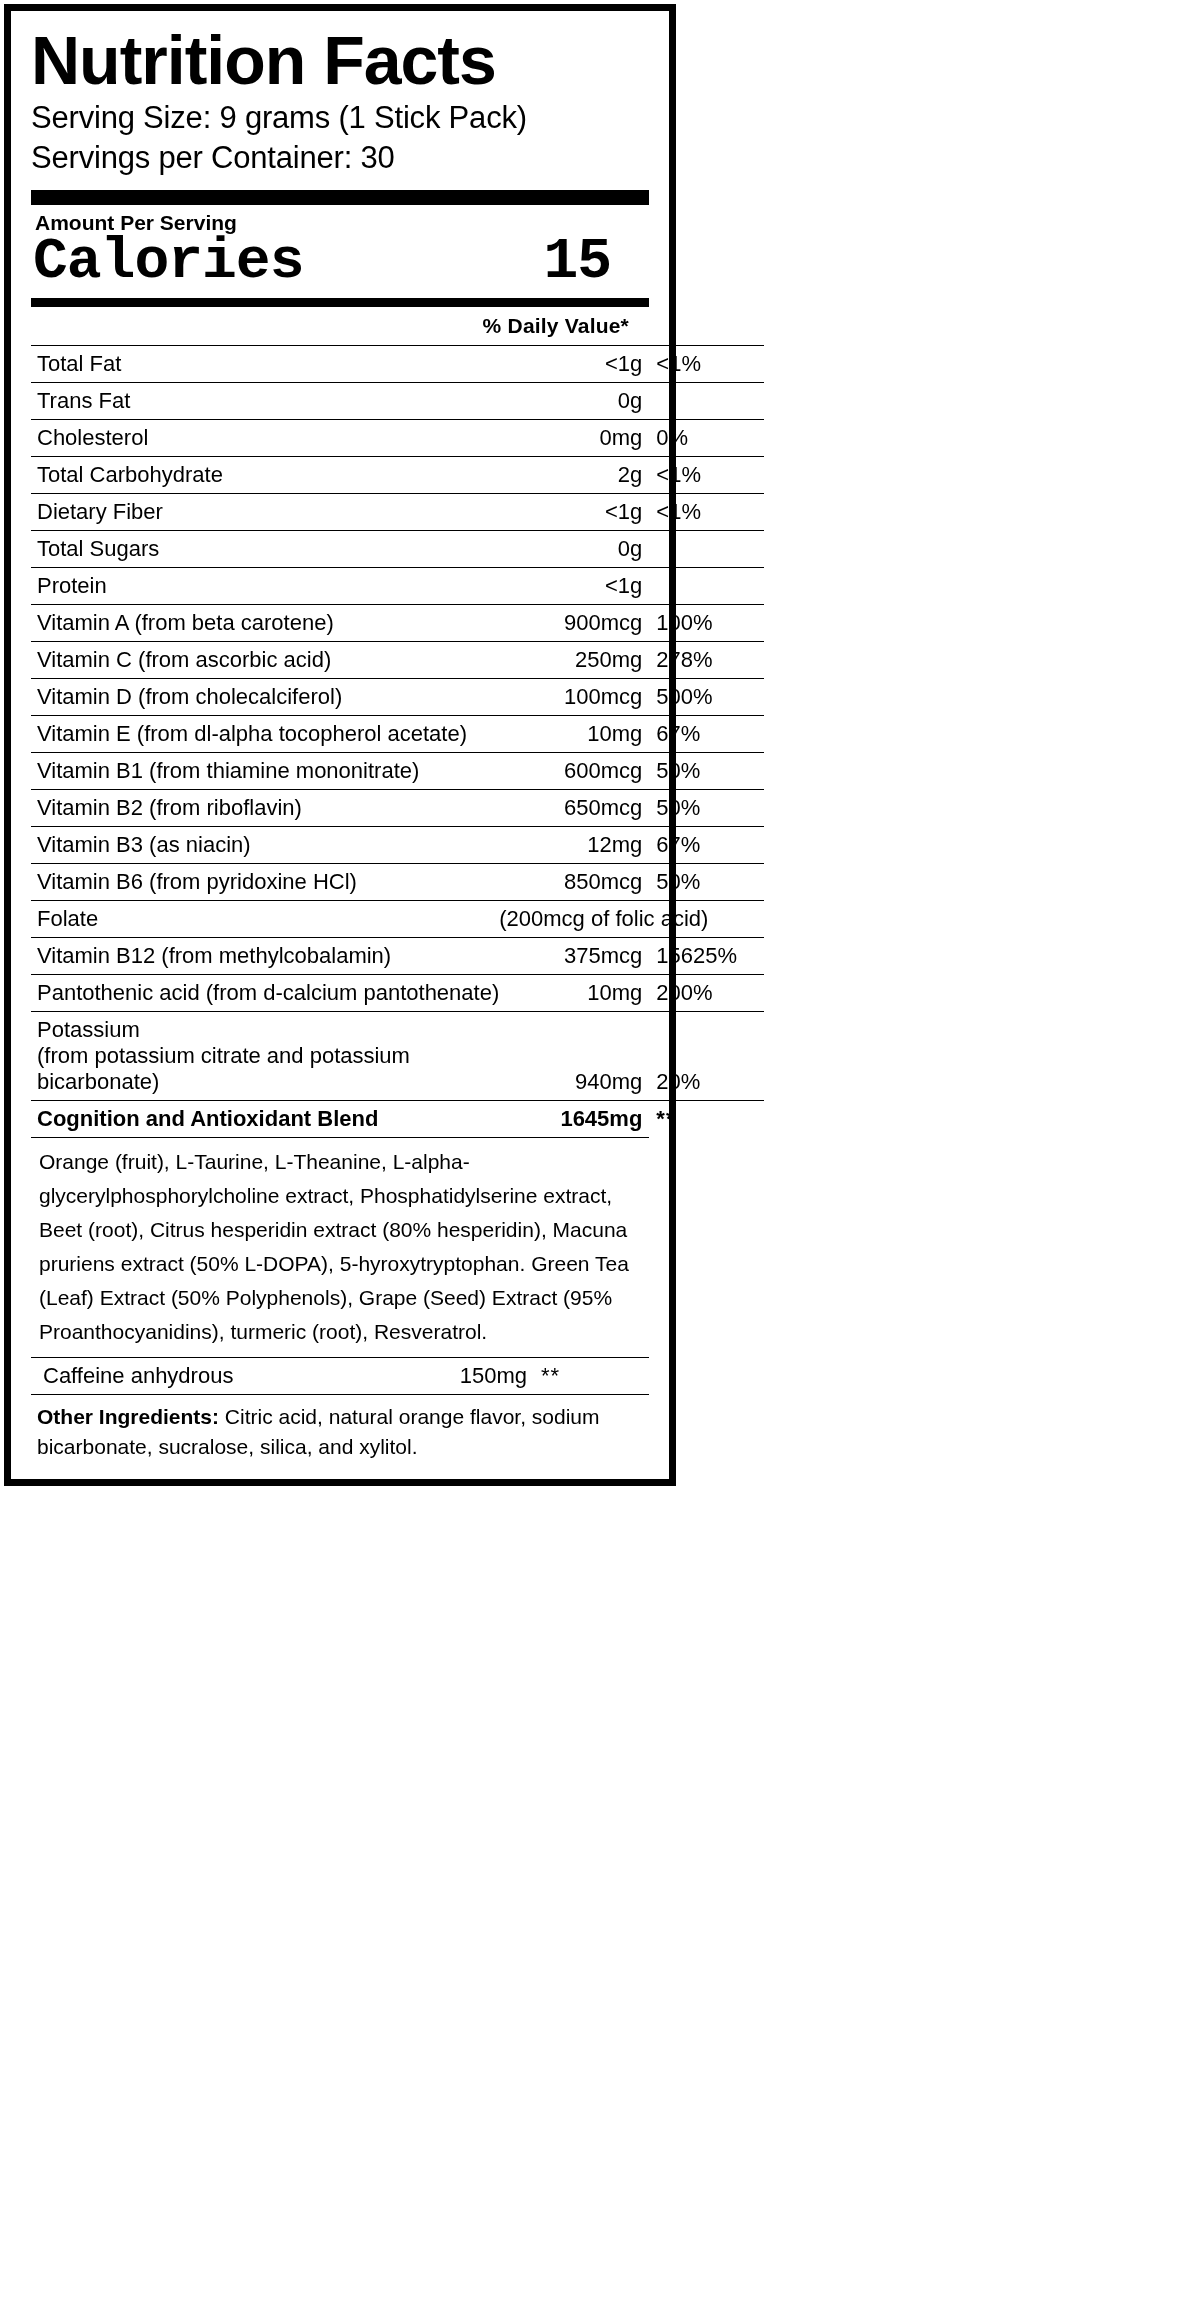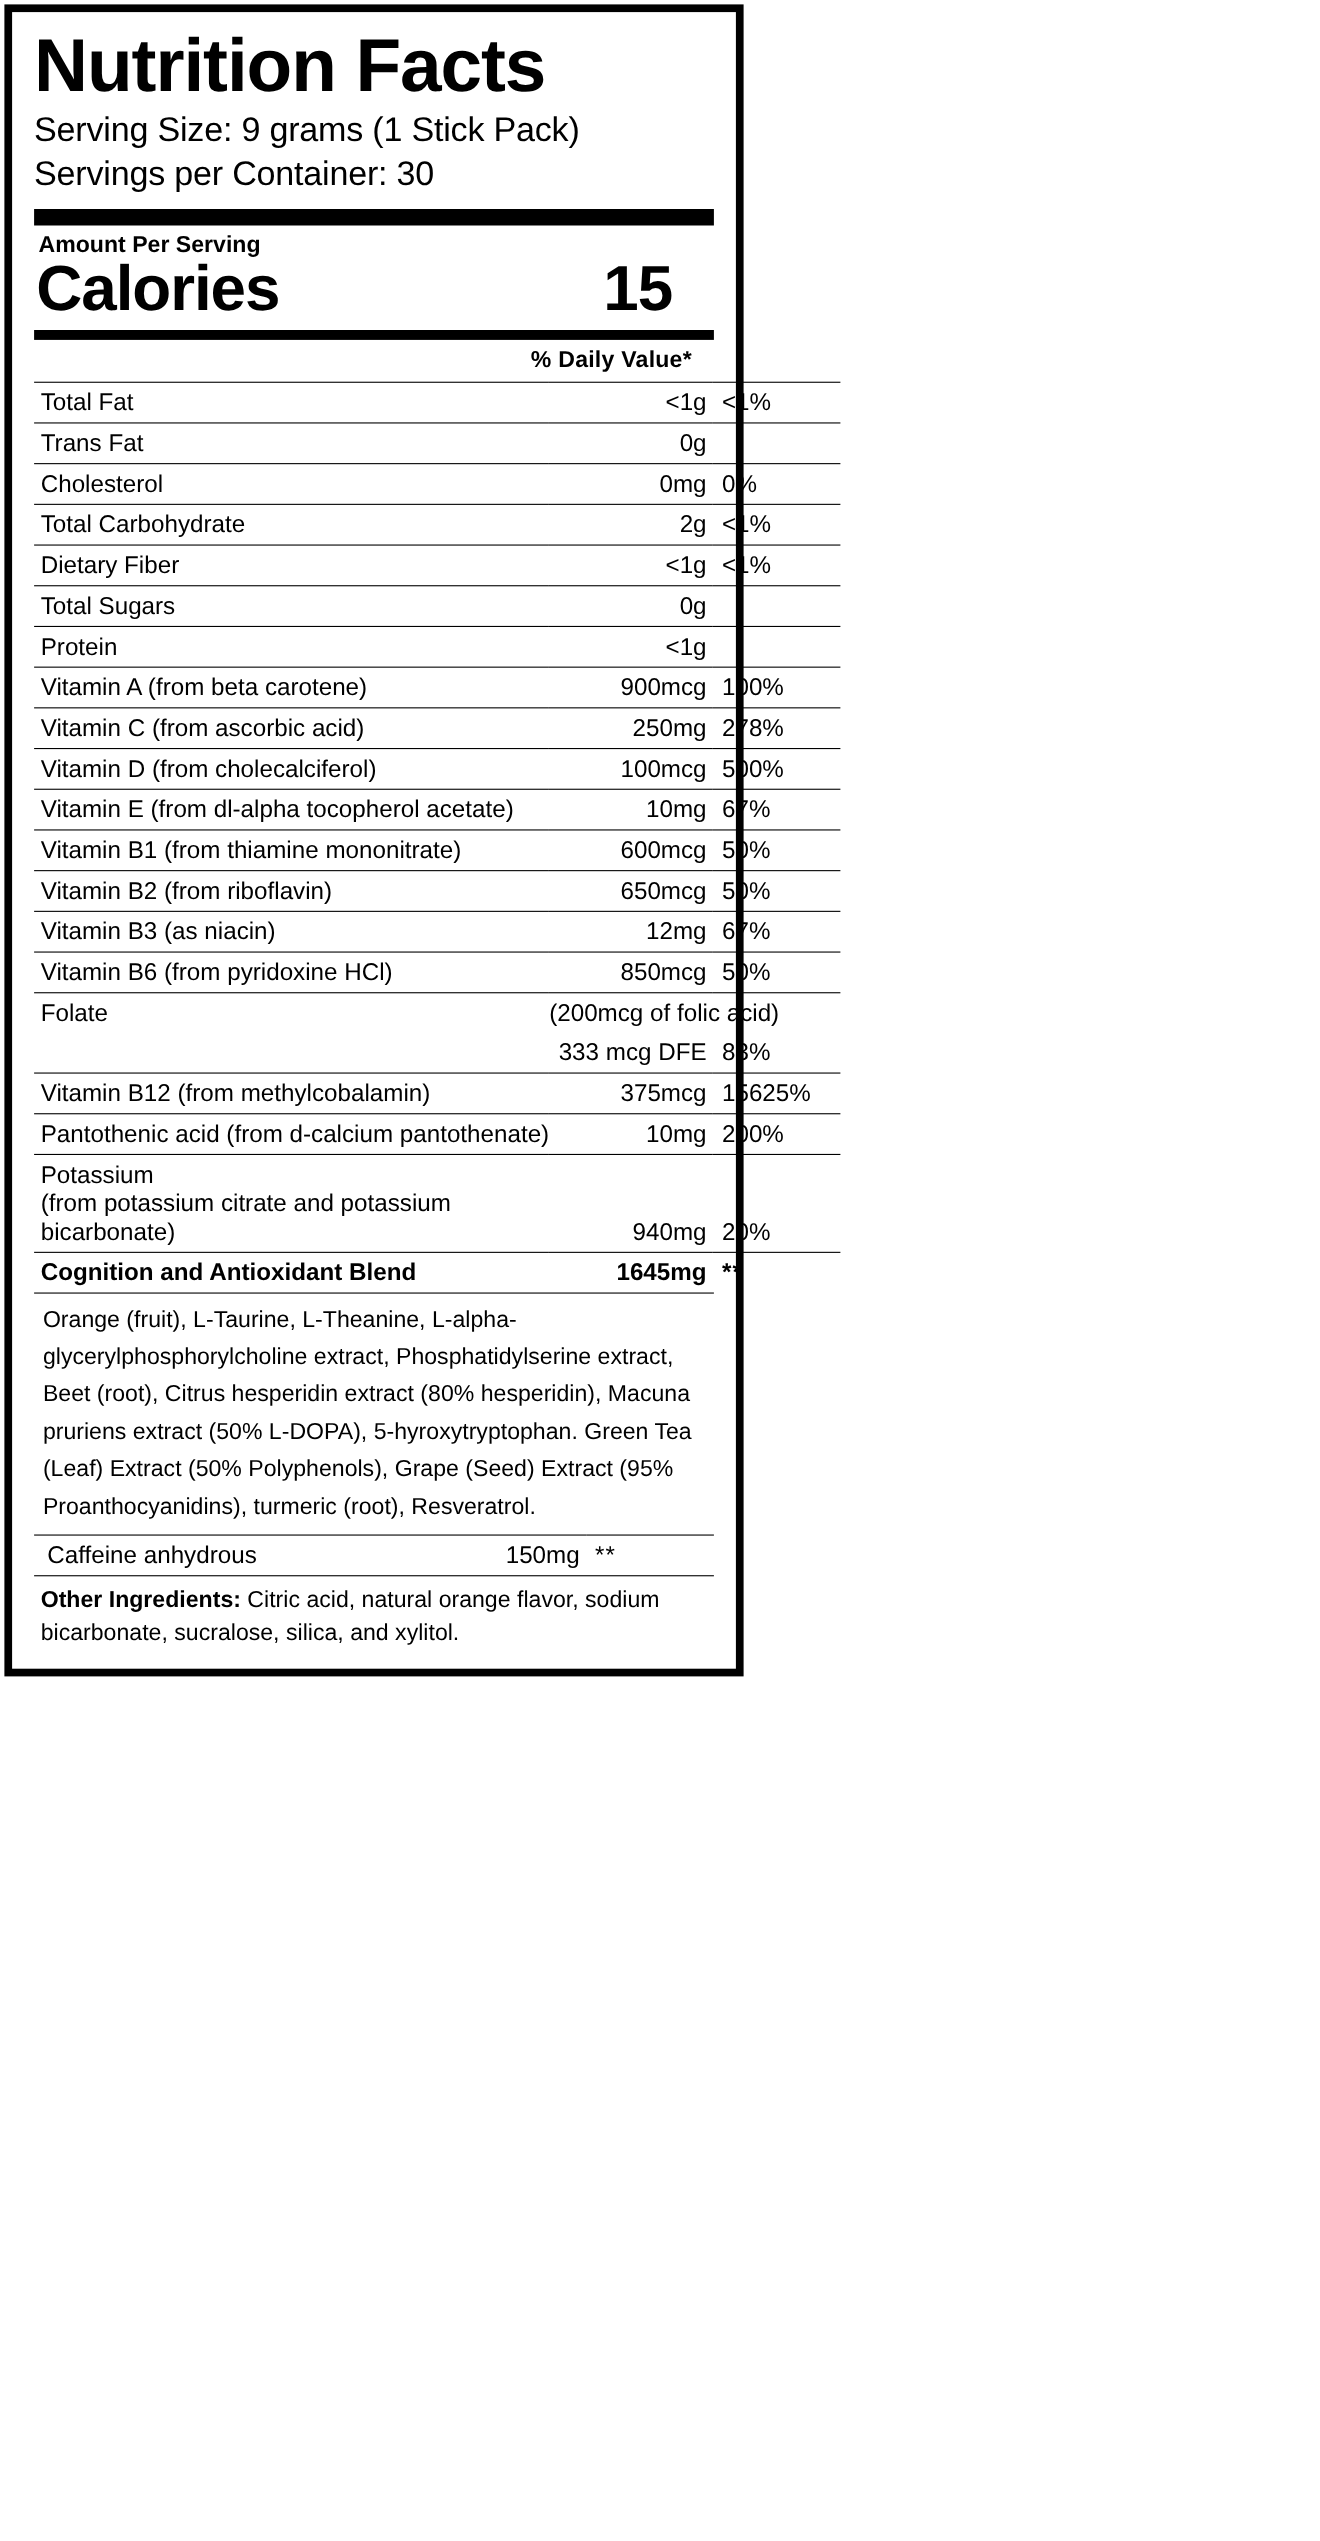--- a/index.html
+++ b/index.html
@@ -48,20 +48,21 @@
   .amount-per {
     font-size: 21px;
     font-weight: bold;
     margin: 4px 0 0 4px;
   }
   .calories-row {
     display: flex;
     align-items: baseline;
     justify-content: space-between;
     margin: -6px 0 2px 0;
+    font-family: Liberation Mono, monospace;
   }
   .calories-label {
     font-size: 58px;
     font-weight: bold;
     letter-spacing: -1px;
     margin-left: 2px;
   }
   .calories-value {
     font-size: 58px;
     font-weight: bold;
@@ -236,25 +237,20 @@
         </tr>
         <tr>
           <td class="c-name">Vitamin B6 (from pyridoxine HCl)</td>
           <td class="c-amt">850mcg</td>
           <td class="c-dv">50%</td>
         </tr>
 
         <tr>
           <td class="c-name">Folate</td>
           <td class="c-amt folate-note" colspan="2">(200mcg of folic acid)</td>
-        </tr>
-        <tr class="no-line">
-          <td class="c-name"></td>
-          <td class="c-amt">333 mcg DFE</td>
-          <td class="c-dv">83%</td>
         </tr>
 
         <tr>
           <td class="c-name">Vitamin B12 (from methylcobalamin)</td>
           <td class="c-amt">375mcg</td>
           <td class="c-dv">15625%</td>
         </tr>
         <tr>
           <td class="c-name">Pantothenic acid (from d-calcium pantothenate)</td>
           <td class="c-amt">10mg</td>

